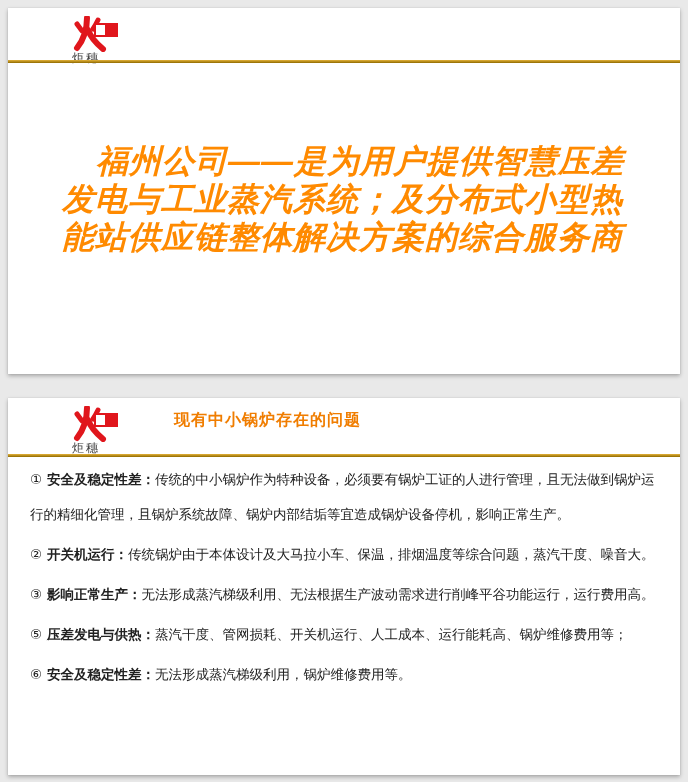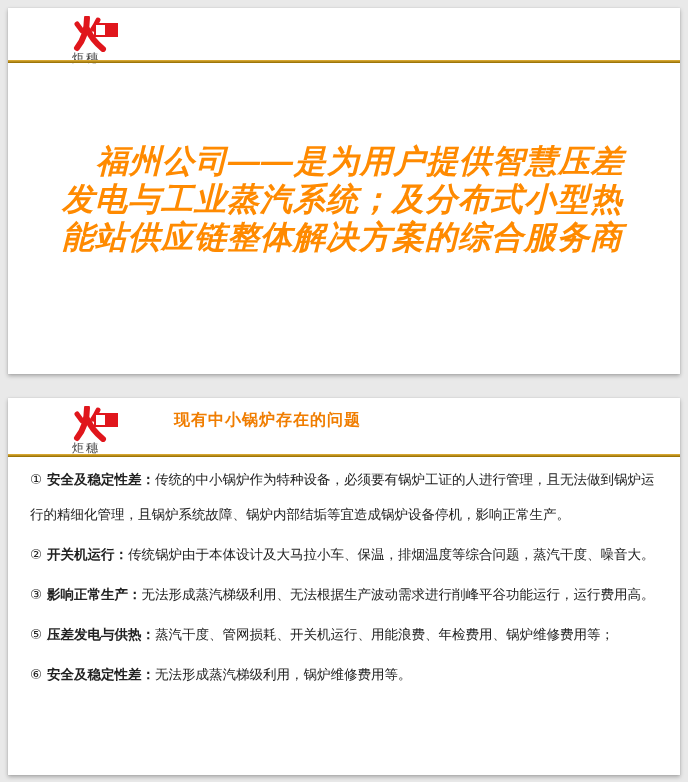--- a/index.html
+++ b/index.html
@@ -100,21 +100,21 @@
     <div class="issue-item">
       <span class="num">②</span><b>开关机运行：</b><span>传统锅炉由于本体设计及大马拉小车、保温，排烟温度等综合问题，蒸汽干度、噪音大。</span>
     </div>
 
     <div class="issue-item">
       <span class="num">③</span><b>影响正常生产：</b><span>无法形成蒸汽梯级利用、无法根据生产波动需求进行削峰平谷功能运行，运行费用高。</span>
     </div>
 
 
     <div class="issue-item">
-      <span class="num">⑤</span><b>压差发电与供热：</b><span>蒸汽干度、管网损耗、开关机运行、用能浪费、年检费用、锅炉维修费用等；</span>
+      <span class="num">⑤</span><b>压差发电与供热：</b><span>蒸汽干度、管网损耗、开关机运行、人工成本、运行能耗高、锅炉维修费用等；</span>
     </div>
 
     <div class="issue-item">
       <span class="num">⑥</span><b>安全及稳定性差：</b><span>无法形成蒸汽梯级利用，锅炉维修费用等。</span>
     </div>
 
   </div>
 </div>
 
 </body></html>

